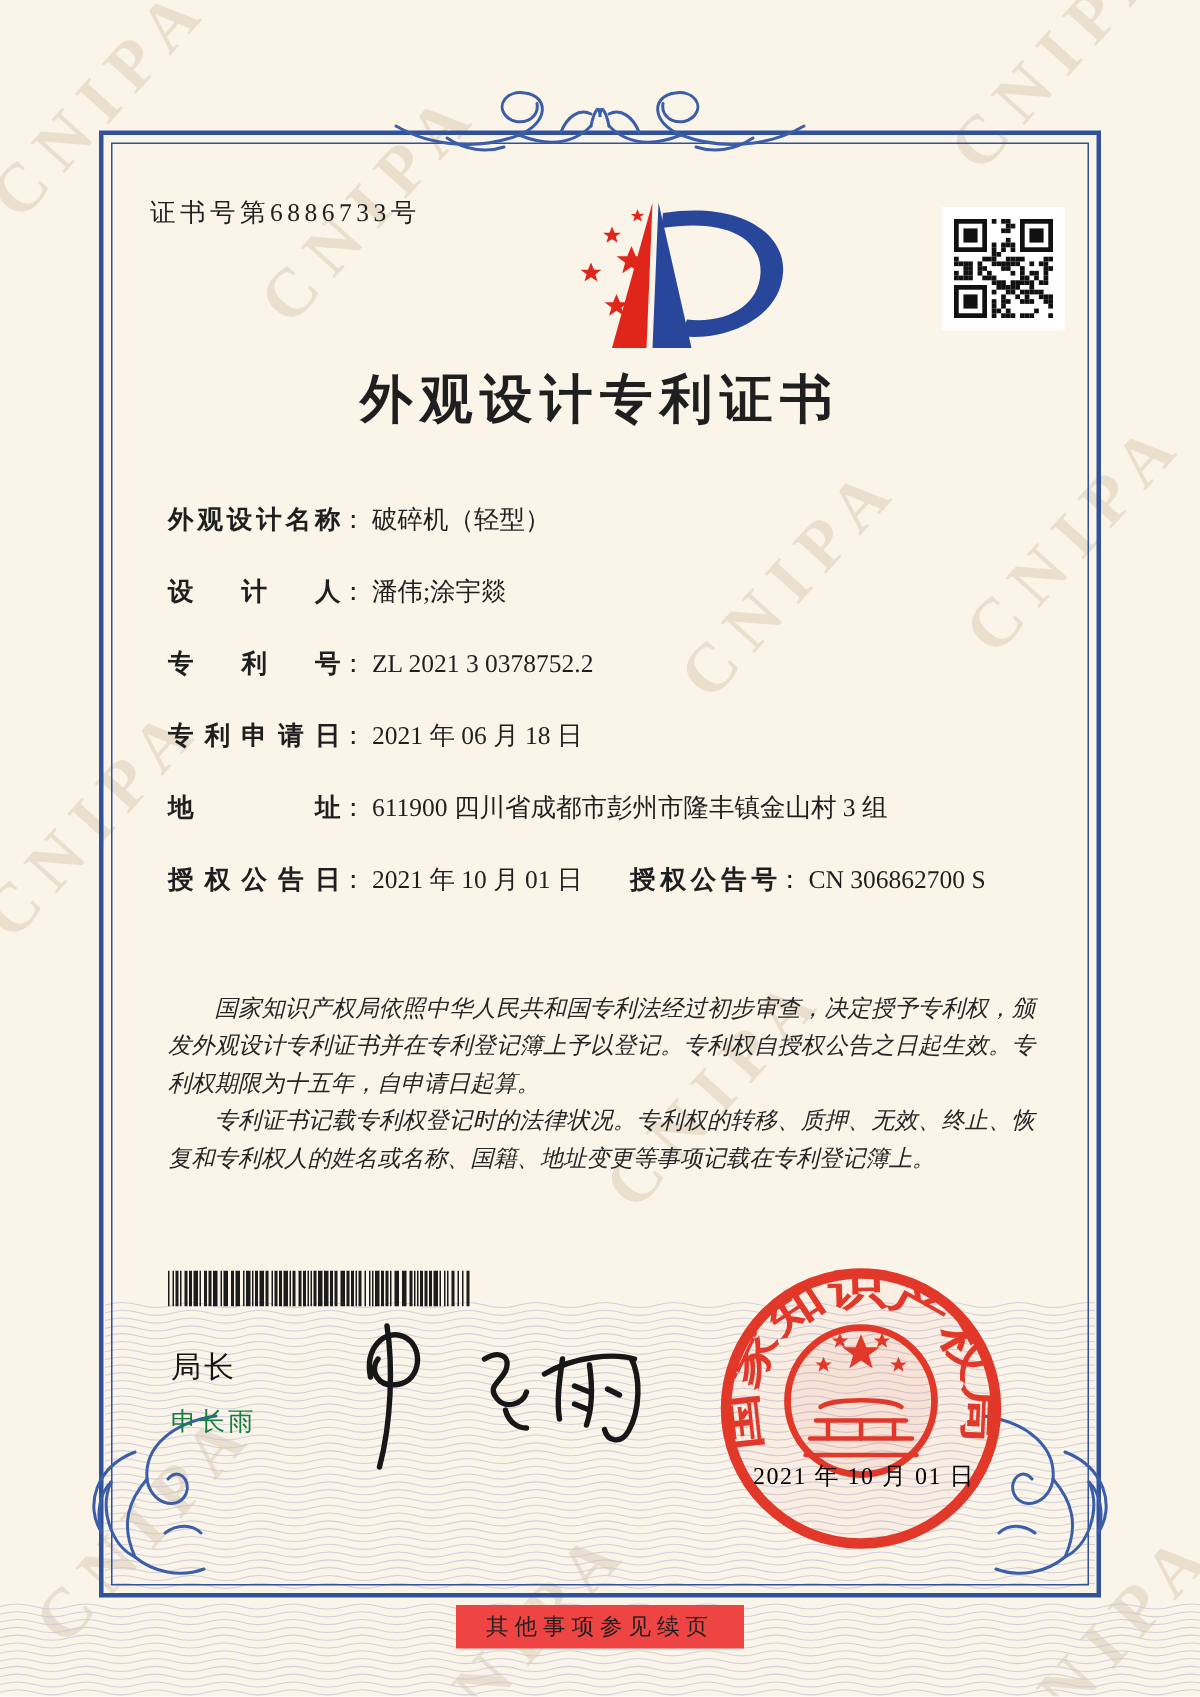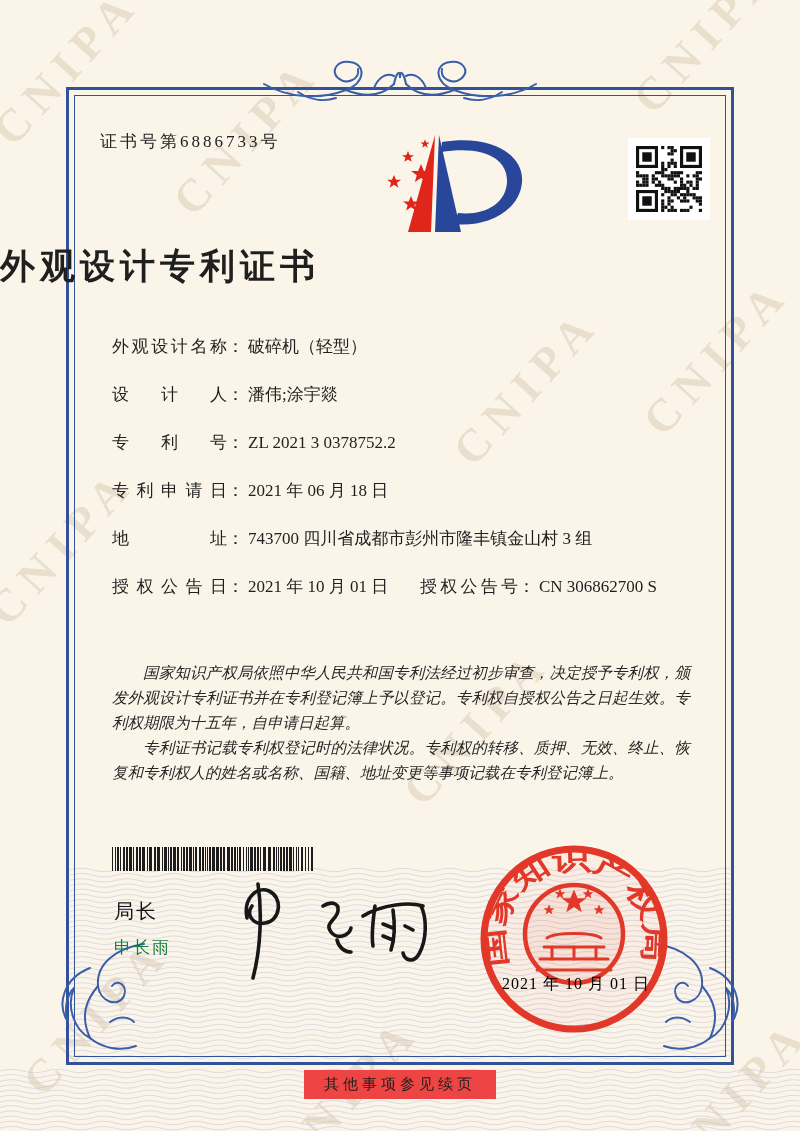--- a/index.html
+++ b/index.html
@@ -18,26 +18,26 @@
   .orn{z-index:3;}
   .orn path{stroke:#3b5ea8;fill:none;stroke-width:2;stroke-linecap:round;}
   
   .waves{z-index:1;}
   .waves path{stroke:#c7c4da;fill:none;stroke-width:0.7;opacity:0.8;}
   
   .cert-no{left:100px;top:130px;font-size:17px;letter-spacing:3px;z-index:4;}
   .logo{left:342px;top:130px;z-index:4;}
   .qr-wrap{left:628px;top:138px;width:82px;height:82px;background:#ffffff;z-index:4;
            display:flex;align-items:center;justify-content:center;}
-  .title{left:0;right:0;top:243px;font-size:35px;font-weight:bold;
+  .title{left:0;right:0;top:243px;text-align:center;font-size:35px;font-weight:bold;
          letter-spacing:5px;z-index:4;}
   .fields{left:112px;top:336px;width:590px;font-size:17px;z-index:4;}
   .frow{position:relative;margin-bottom:27px;min-height:21px;line-height:21px;}
   .flabel{display:inline-block;width:115px;text-align:justify;text-align-last:justify;
-          vertical-align:top;}
+          vertical-align:top;font-weight:bold;}
   .fvalue{margin-left:4px;}
   .pair2{position:absolute;left:308px;top:0;white-space:nowrap;}
   .pair2 .flabel{width:98px;}
   .paras{left:112px;top:660px;width:578px;font-size:15.5px;line-height:25px;
          text-align:justify;font-style:italic;z-index:4;color:#262626;}
   .paras p{margin:0;text-indent:2em;}
   .barcode{left:112px;top:847px;z-index:4;}
   .barcode rect{fill:#1c1c1c;}
   .director-label{left:114px;top:898px;font-family:"Liberation Sans","DejaVu Sans",sans-serif;
                   font-size:20px;letter-spacing:2px;color:#141414;z-index:4;}
@@ -321,21 +321,21 @@
     <div class="frow">
       <span class="flabel">设计人</span><span>：</span><span class="fvalue">潘伟;涂宇燚</span>
     </div>
     <div class="frow">
       <span class="flabel">专利号</span><span>：</span><span class="fvalue">ZL 2021 3 0378752.2</span>
     </div>
     <div class="frow">
       <span class="flabel">专利申请日</span><span>：</span><span class="fvalue">2021 年 06 月 18 日</span>
     </div>
     <div class="frow">
-      <span class="flabel">地址</span><span>：</span><span class="fvalue">743700 四川省成都市彭州市隆丰镇金山村 3 组</span>
+      <span class="flabel">地址</span><span>：</span><span class="fvalue">611900 四川省成都市彭州市隆丰镇金山村 3 组</span>
     </div>
     <div class="frow">
       <span class="flabel">授权公告日</span><span>：</span><span class="fvalue">2021 年 10 月 01 日</span>
       <span class="pair2">
         <span class="flabel">授权公告号</span><span>：</span><span class="fvalue">CN 306862700 S</span>
       </span>
     </div>
   </div>
 
   <div class="abs paras">

